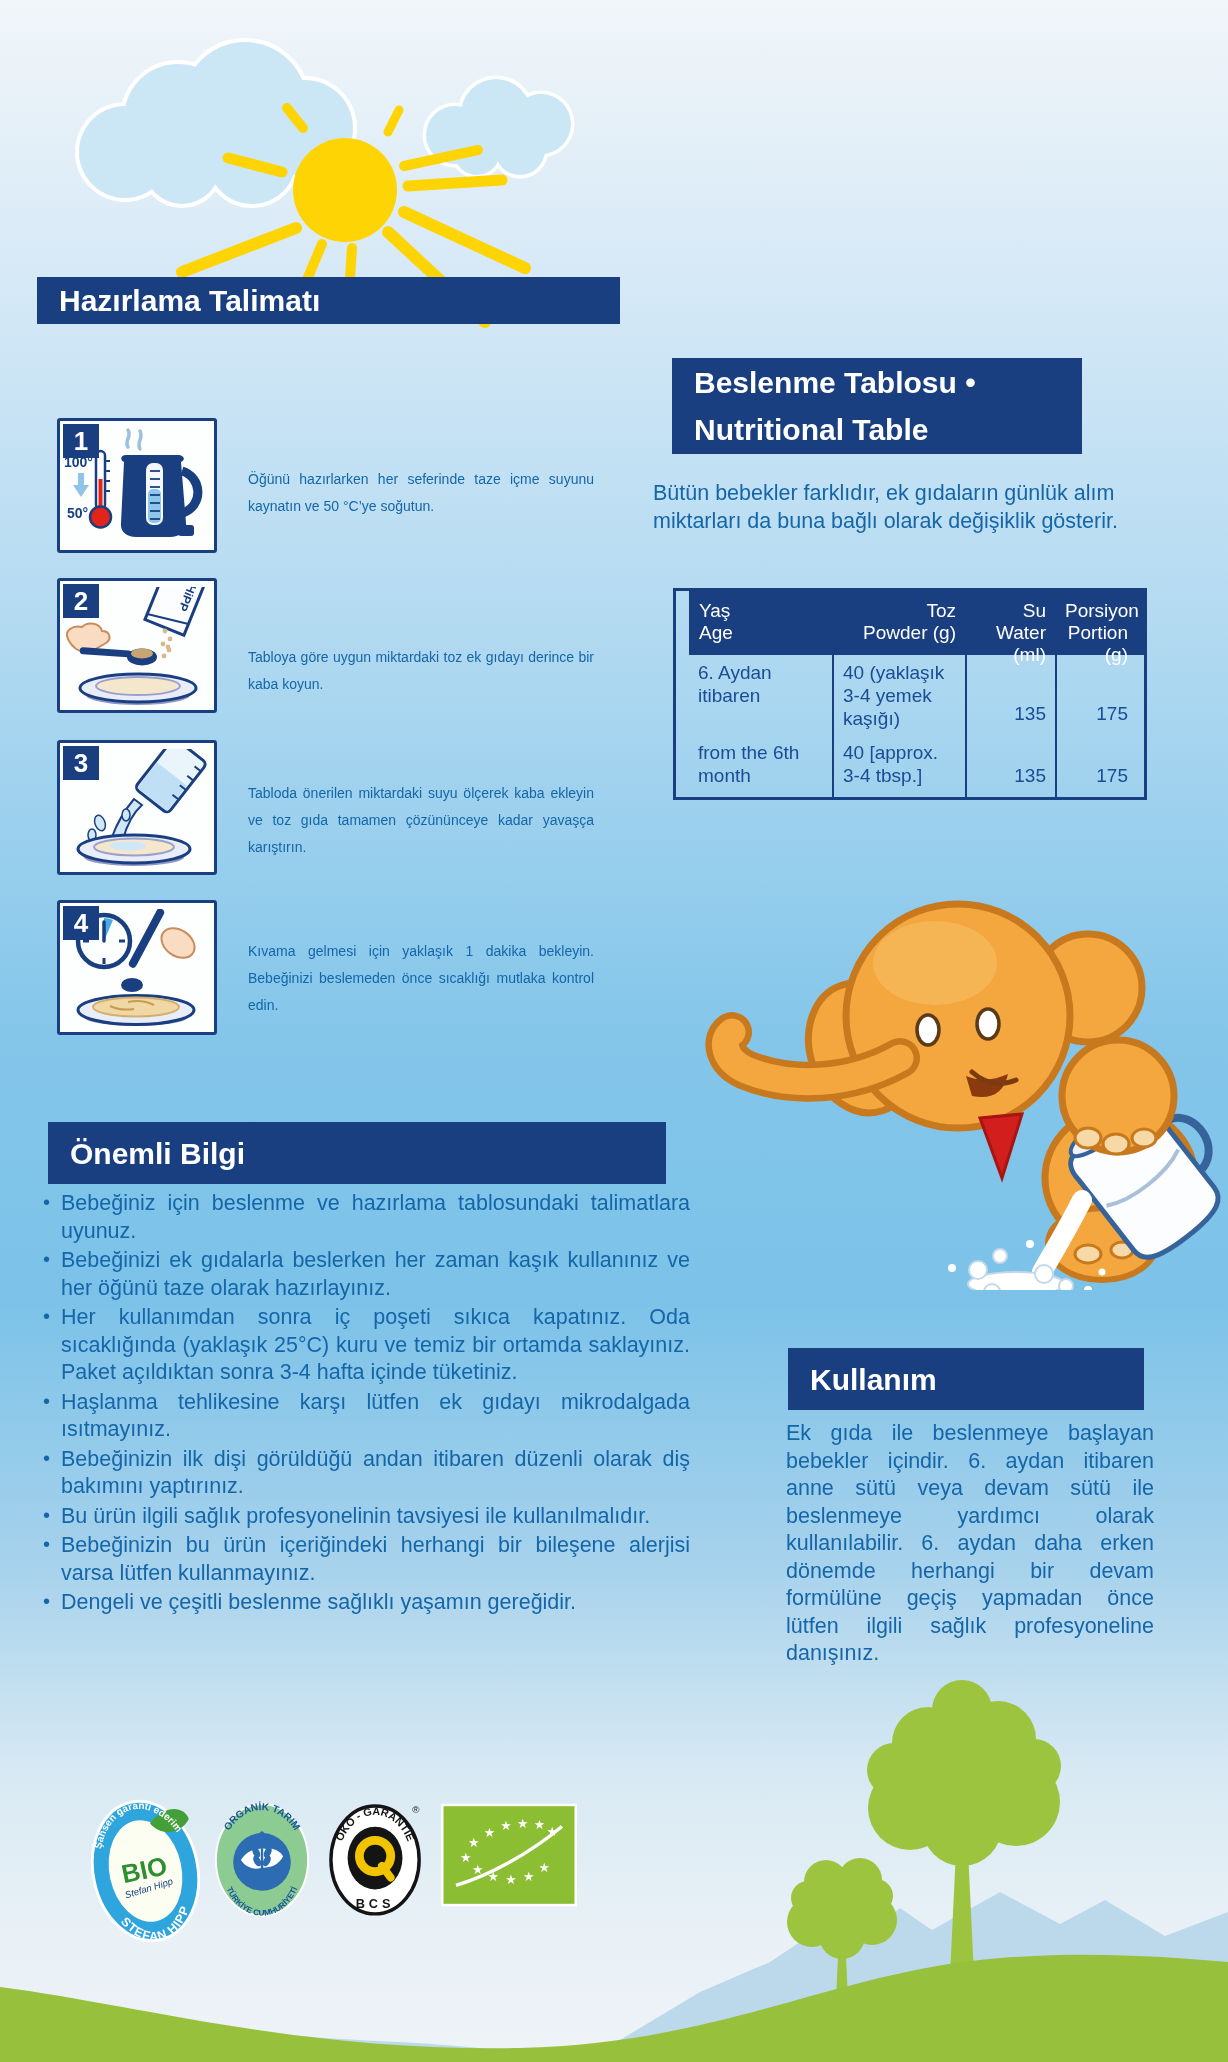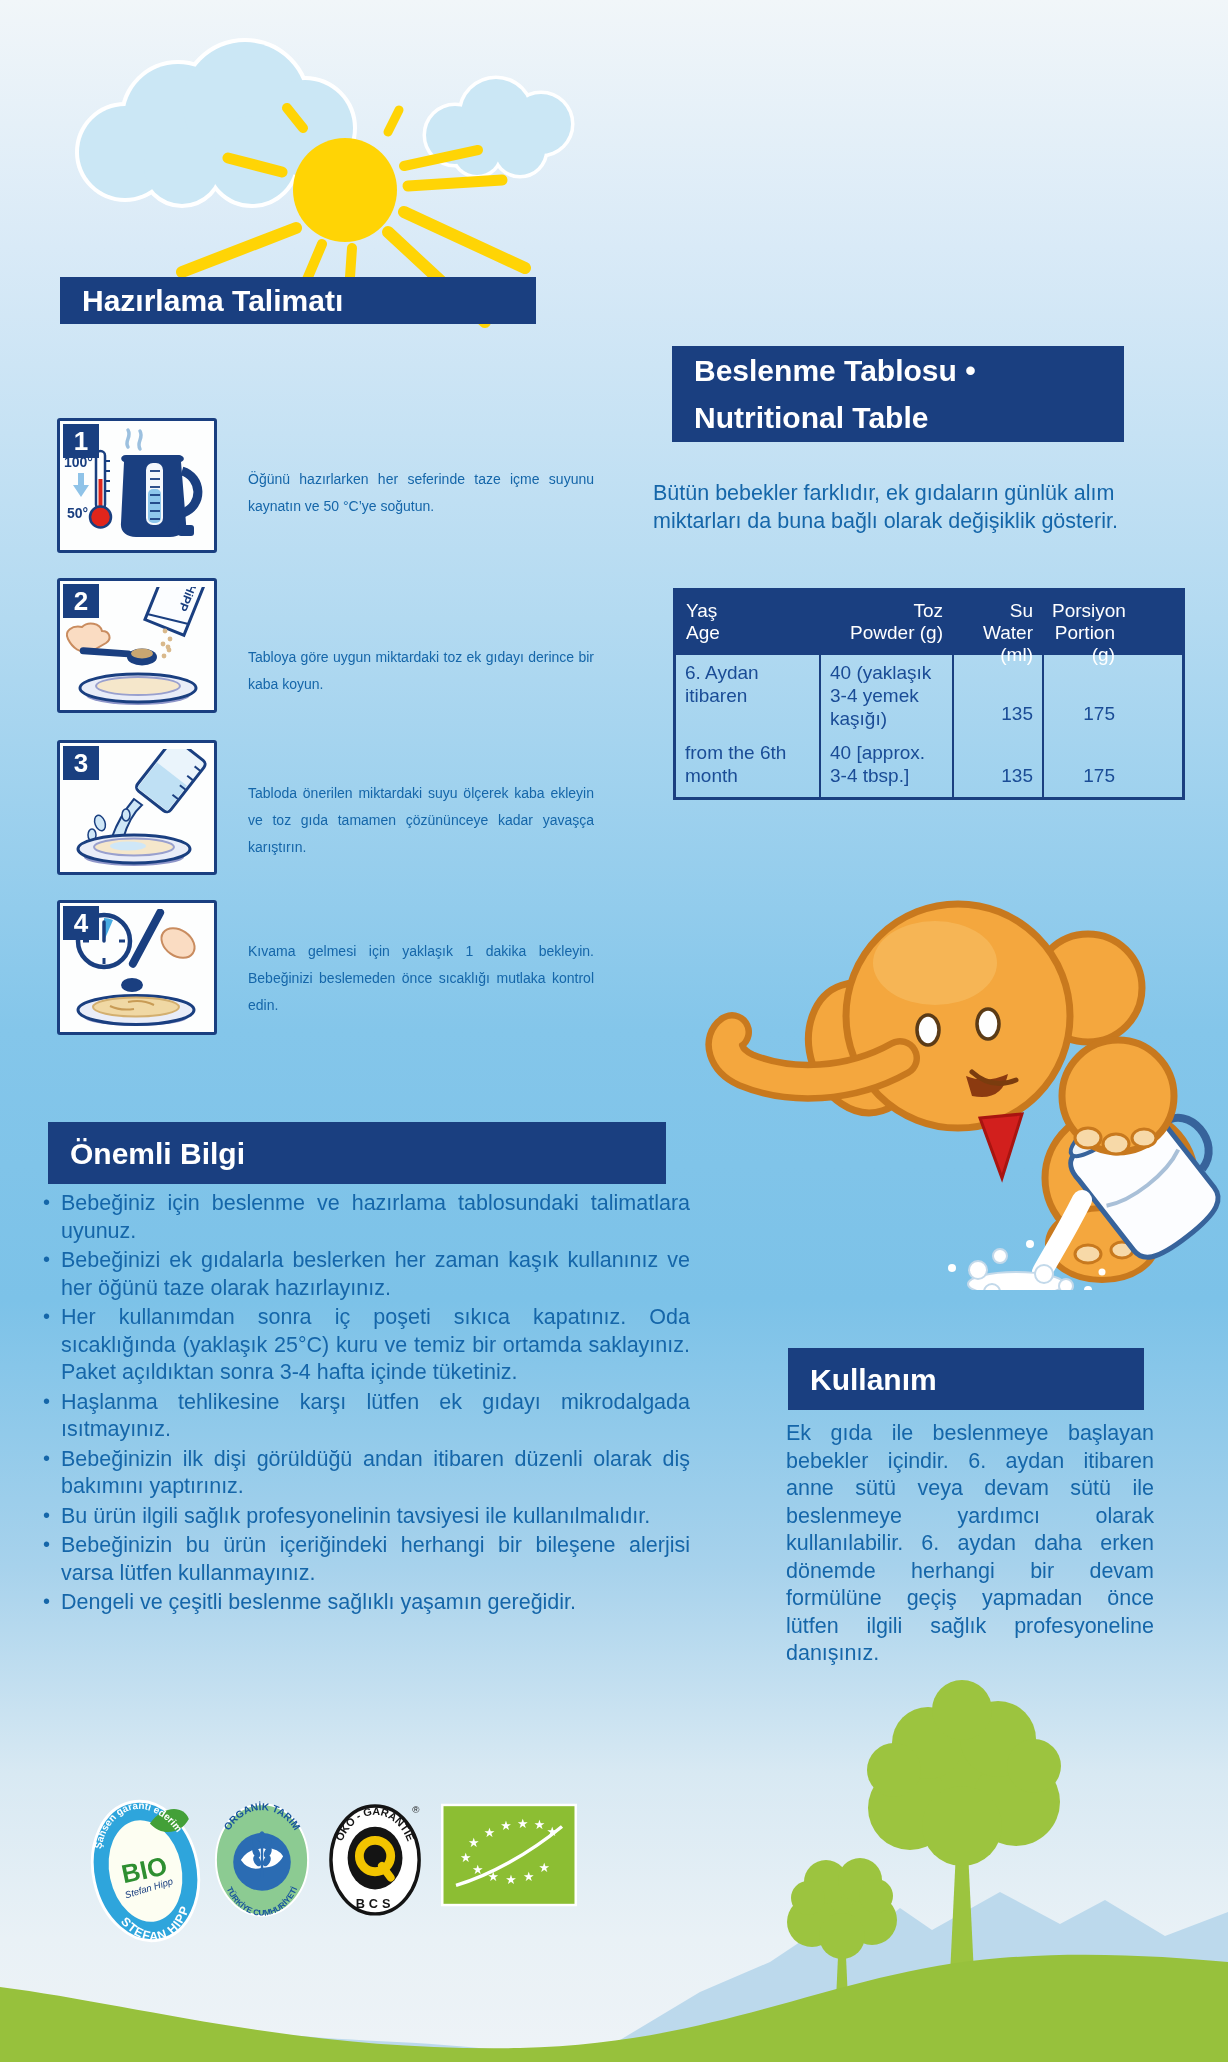--- a/index.html
+++ b/index.html
@@ -11,21 +11,21 @@
     padding-left:22px;display:flex;flex-direction:column;justify-content:center;}
   .bar .bar-line{font-size:30px;line-height:47px;white-space:nowrap;}
   .step-box{position:absolute;left:57px;width:160px;height:135px;background:#fdfefe;
     border:3px solid #1A3F80;border-radius:3px;box-sizing:border-box;}
   .step-num{position:absolute;top:3px;left:3px;width:36px;height:34px;background:#1A3F80;color:#fff;
     font-weight:bold;font-size:26px;display:flex;align-items:center;justify-content:center;z-index:2;}
   .step-icon{position:absolute;left:2px;top:6px;width:150px;height:122px;}
   .step-text{position:absolute;left:240px;width:346px;margin:8px;color:#1566A9;font-size:14px;
     line-height:27px;text-align:justify;text-align-last:left;}
   .body-text{color:#1566A9;font-size:21.5px;line-height:27.5px;margin:0;}
-  .ntable{position:absolute;left:673px;top:588px;width:512px;border:3px solid #1A3F80;box-sizing:border-box;}
+  .ntable{position:absolute;left:673px;top:588px;width:474px;border:3px solid #1A3F80;box-sizing:border-box;padding-left:13px;}
   .ntable-head{display:grid;grid-template-columns:143px 133px 90px 82px;background:#1A3F80;color:#fff;height:64px;}
   .ntable-head .hcell{font-size:19px;line-height:22px;padding:9px 9px 0 10px;box-sizing:border-box;}
   .ntable-head .hcell.right{text-align:right;}
   .ntable-body{display:grid;grid-template-columns:143px 133px 90px 82px;grid-template-rows:80px 62px;color:#1A4C96;font-size:19px;}
   .ntable-body .cell{box-sizing:border-box;padding:6px 9px;line-height:23px;}
   .ntable-body .vline{border-left:2px solid #1A3F80;}
   .ntable-body .right{text-align:left;}
   .ntable-body .bottom{display:flex;align-items:flex-end;justify-content:flex-end;padding-bottom:10px;}
   .bullets{position:absolute;left:40px;top:1190px;width:650px;list-style:none;margin:0;padding:0;}
   .bullets li{position:relative;padding-left:21px;margin-bottom:2px;color:#1566A9;font-size:21.5px;
@@ -166,21 +166,21 @@
     </g>
     <g fill="#FFFFFF">
       <circle cx="302" cy="420" r="4"></circle>
         <circle cx="312" cy="450" r="5"></circle>
         <circle cx="438" cy="442" r="4"></circle>
       <circle cx="452" cy="424" r="3.5"></circle>
         <circle cx="380" cy="396" r="4"></circle>
     </g>
   </svg>
 
-  <div class="bar" style="left:60px;top:277px;width:476px;height:47px">
+  <div class="bar" style="left:37px;top:277px;width:583px;height:47px">
     <span class="bar-line">Hazırlama Talimatı</span>
   </div>
 
   <div class="step-box" style="top:418px">
     <div class="step-num">1</div>
     <svg class="step-icon" viewBox="0 0 150 122">
       <text x="2" y="40" font-size="14" font-weight="bold" fill="#1A3F80">100°</text>
       <polygon points="16,46 22,46 22,58 27,58 19,70 11,58 16,58" fill="#8FC3E8"></polygon>
       <text x="5" y="91" font-size="14" font-weight="bold" fill="#1A3F80">50°</text>
       <g>
@@ -298,21 +298,21 @@
       <ellipse cx="74" cy="101" rx="58" ry="14.5" fill="#E9EDF8" stroke="#1A3F80" stroke-width="3"></ellipse>
       <ellipse cx="74" cy="98" rx="43" ry="9.5" fill="#F0D8A4" stroke="#D3AF6F" stroke-width="2"></ellipse>
       <g stroke="#C89B55" stroke-width="2" fill="none">
         <path d="M48,97 q10,5 24,3"></path>
           <path d="M66,93 q14,-3 26,3"></path>
       </g>
     </svg>
   </div>
   <p class="step-text" style="top:930px">Kıvama gelmesi için yaklaşık 1 dakika bekleyin. Bebeğinizi beslemeden önce sıcaklığı mutlaka kontrol edin.</p>
 
-  <div class="bar" style="left:672px;top:346px;width:452px;height:96px">
+  <div class="bar" style="left:672px;top:358px;width:410px;height:96px">
     <span class="bar-line">Beslenme Tablosu •</span>
     <span class="bar-line">Nutritional Table</span>
   </div>
   <p class="body-text intro-text">Bütün bebekler farklıdır, ek gıdaların günlük alım miktarları da buna bağlı olarak değişiklik gösterir.</p>
 
   <div class="ntable">
     <div class="ntable-head">
       <div class="hcell">
         <div>Yaş</div>
         <div>Age</div>

